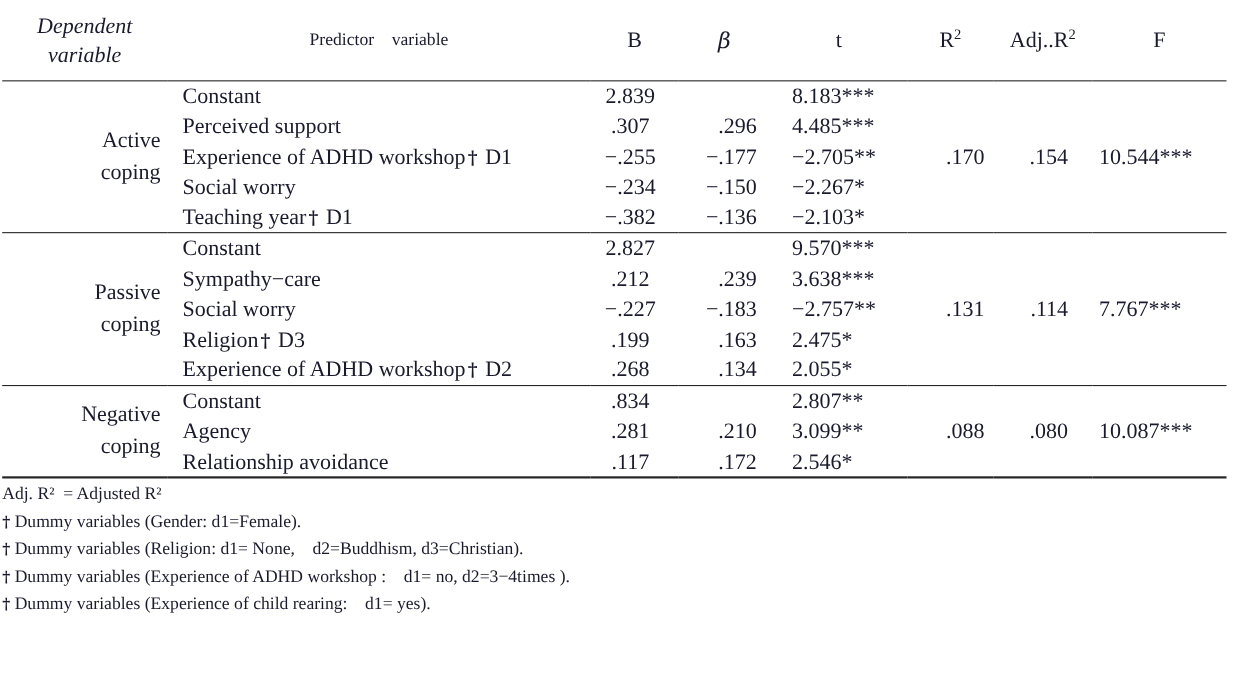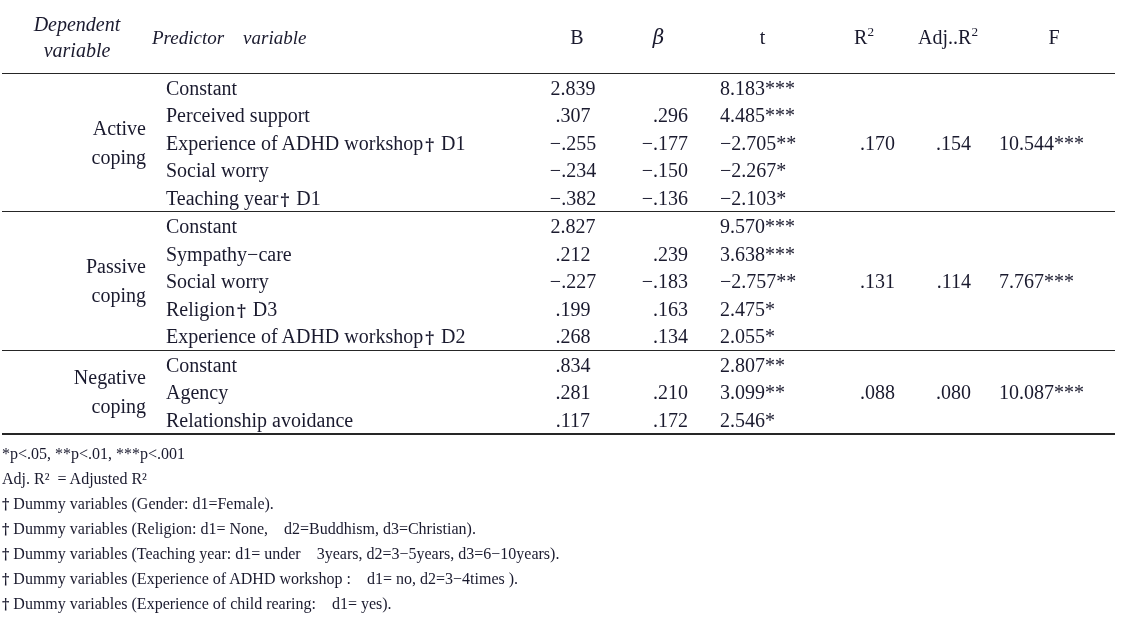--- a/index.html
+++ b/index.html
@@ -59,25 +59,24 @@
     white-space: nowrap;
   }
   .hdr-dep {
     text-align: center;
     line-height: 1.32;
     padding: 7px 0 9px 0 !important;
     font-size: 20px;
     font-style: italic;
   }
   .hdr-pred {
-    text-align: left;
+    text-align: center;
     padding: 9px 0 11px 0 !important;
-    font-size: 19px;
+    font-size: 16px;
     white-space: pre;
-    font-style: italic;
   }
   .beta-sym {
     font-style: italic;
     font-family: "DejaVu Serif", serif;
     font-size: 20px;
   }
   sup.sq {
     font-size: 0.66em;
     vertical-align: super;
     line-height: 0;
@@ -298,22 +297,20 @@
           <td></td>
           <td></td>
           <td></td>
           <td></td>
           <td></td>
         </tr>
       </tbody>
   </table>
 
   <div class="notes" id="notes">
-      <div class="note n1"><span>*p&lt;.05, **p&lt;.01, ***p&lt;.001</span></div>
       <div class="note"><span>Adj. R²  = Adjusted R²</span></div>
       <div class="note"><span class="note-dagger">†</span> <span>Dummy variables (Gender: d1=Female).</span></div>
       <div class="note"><span class="note-dagger">†</span> <span>Dummy variables (Religion: d1= None,    d2=Buddhism, d3=Christian).</span></div>
-      <div class="note"><span class="note-dagger">†</span> <span>Dummy variables (Teaching year: d1= under    3years, d2=3−5years, d3=6−10years).</span></div>
       <div class="note"><span class="note-dagger">†</span> <span>Dummy variables (Experience of ADHD workshop :    d1= no, d2=3−4times ).</span></div>
       <div class="note"><span class="note-dagger">†</span> <span>Dummy variables (Experience of child rearing:    d1= yes).</span></div>
     </div>
 
 </div>
 
 </body></html>

